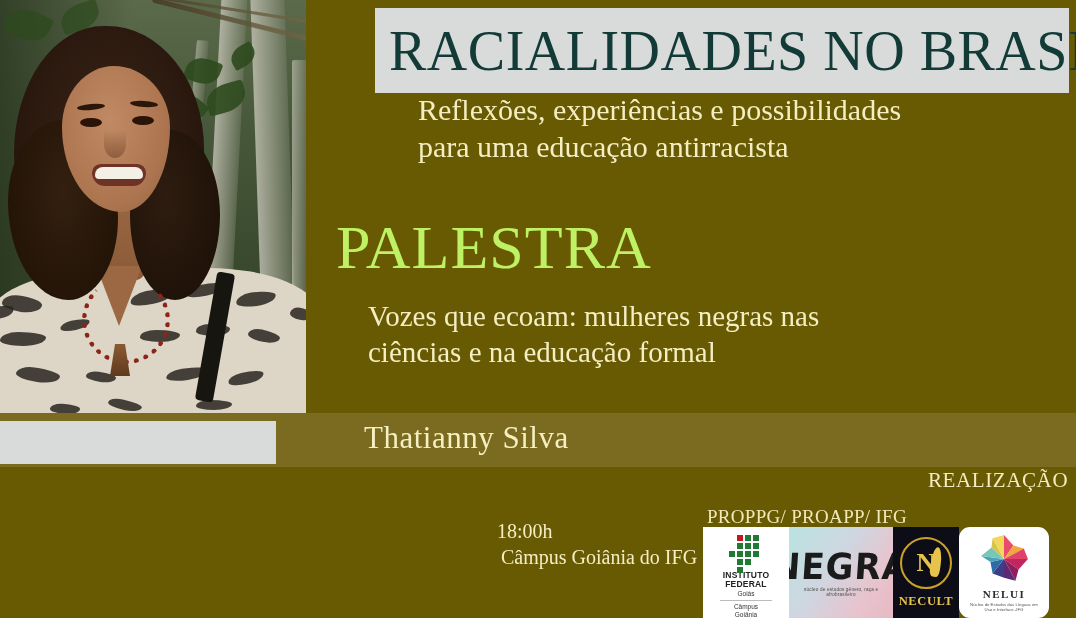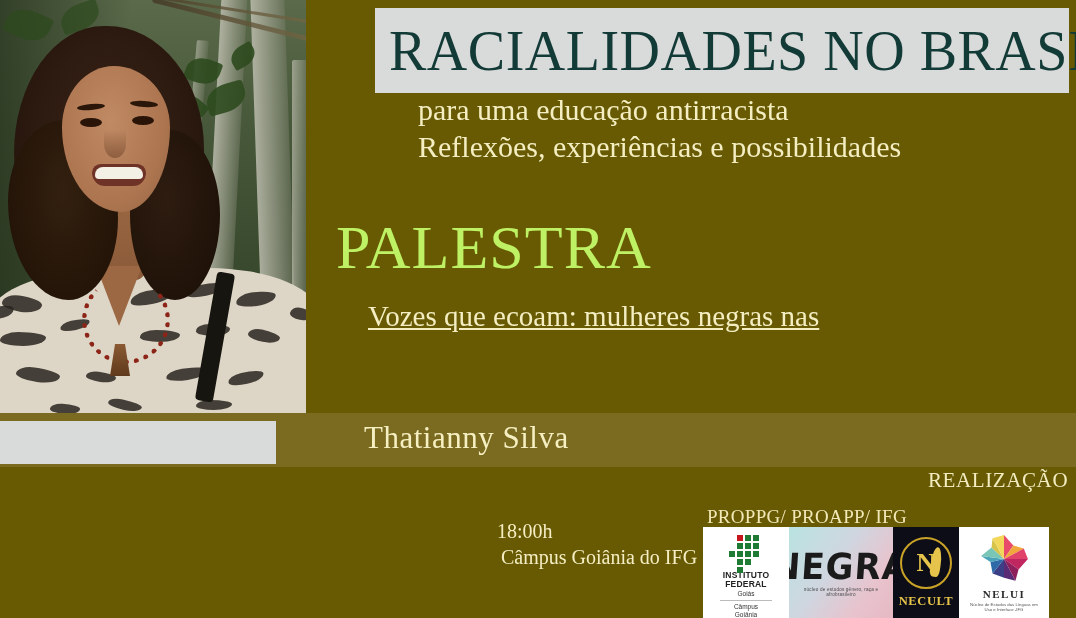--- a/index.html
+++ b/index.html
@@ -217,21 +217,20 @@
     letter-spacing: 1px;
     line-height: 1;
   }
   #talk-title {
     position: absolute;
     left: 368px; top: 298px;
     width: 610px;
     color: #f4eec2;
     font-size: 29px;
     line-height: 1.25;
-    text-decoration: underline;
   }
 
   
   #speaker-band {
     position: absolute;
     left: 0; top: 413px;
     width: 1076px; height: 54px;
     background: #7a6b21;
   }
   #gray-box {
@@ -367,21 +366,21 @@
   .necult-word {
     font-family: "Liberation Serif", serif;
     font-size: 12.5px; font-weight: bold; color: #e6c34a;
     letter-spacing: .6px; margin-top: 5px;
   }
   
   .logo-nelui {
     width: 90px;
     background: #ffffff;
     display: flex; flex-direction: column;
-    align-items: center; justify-content: center;
+    align-items: center; justify-content: center; border-radius: 11px;
   }
   .nelui-star { width: 52px; height: 52px; }
   .nelui-word {
     font-family: "Liberation Serif", serif;
     font-size: 11px; font-weight: bold; color: #2b2b2b;
     letter-spacing: 1.5px; margin-top: 3px;
   }
   .nelui-sub {
     font-size: 4.3px; color: #555; text-align: center;
     line-height: 1.25; margin-top: 2px; width: 74px;
@@ -445,27 +444,28 @@
     <div class="necklace"></div>
     <div class="pendant"></div>
     <div class="strap"></div>
   </div>
 
   <div id="title-band">
     <div id="title-text">RACIALIDADES NO BRASIL</div>
   </div>
 
   <div id="subtitle">
+    <div>Reflexões, experiências e possibilidades</div>
     <div>para uma educação antirracista</div>
-    <div>Reflexões, experiências e possibilidades</div>
   </div>
 
   <div id="palestra">PALESTRA</div>
   <div id="talk-title">
     <div>Vozes que ecoam: mulheres negras nas</div>
+    <div>ciências e na educação formal</div>
   </div>
 
   <div id="speaker-band"></div>
   <div id="gray-box"></div>
   <div id="speaker-name">Thatianny Silva</div>
 
   <div id="realizacao">REALIZAÇÃO</div>
 
   <div id="event-details">
     <div>18:00h</div>

